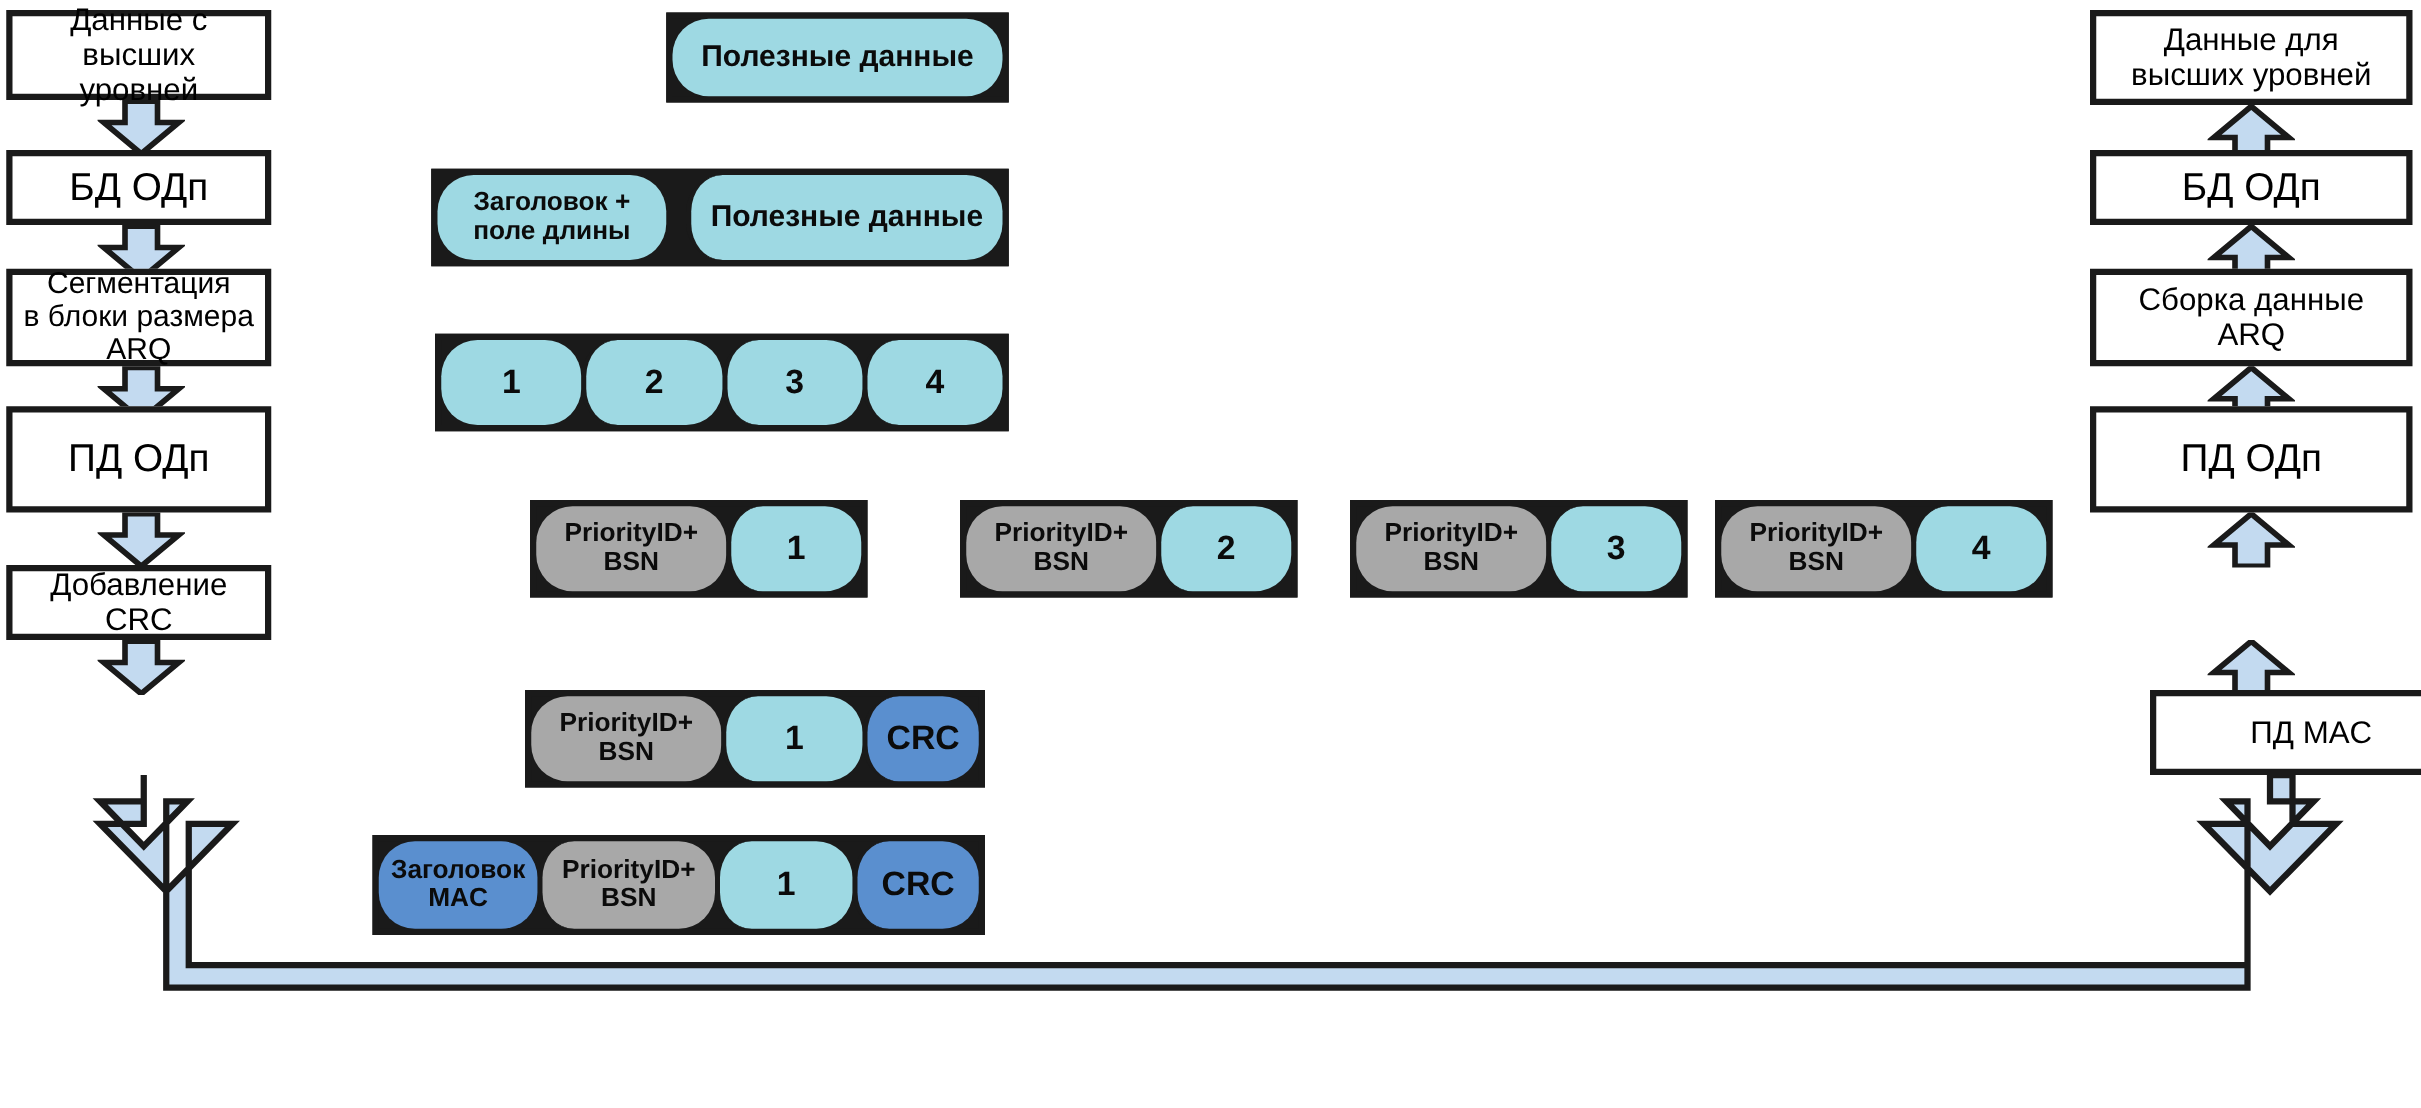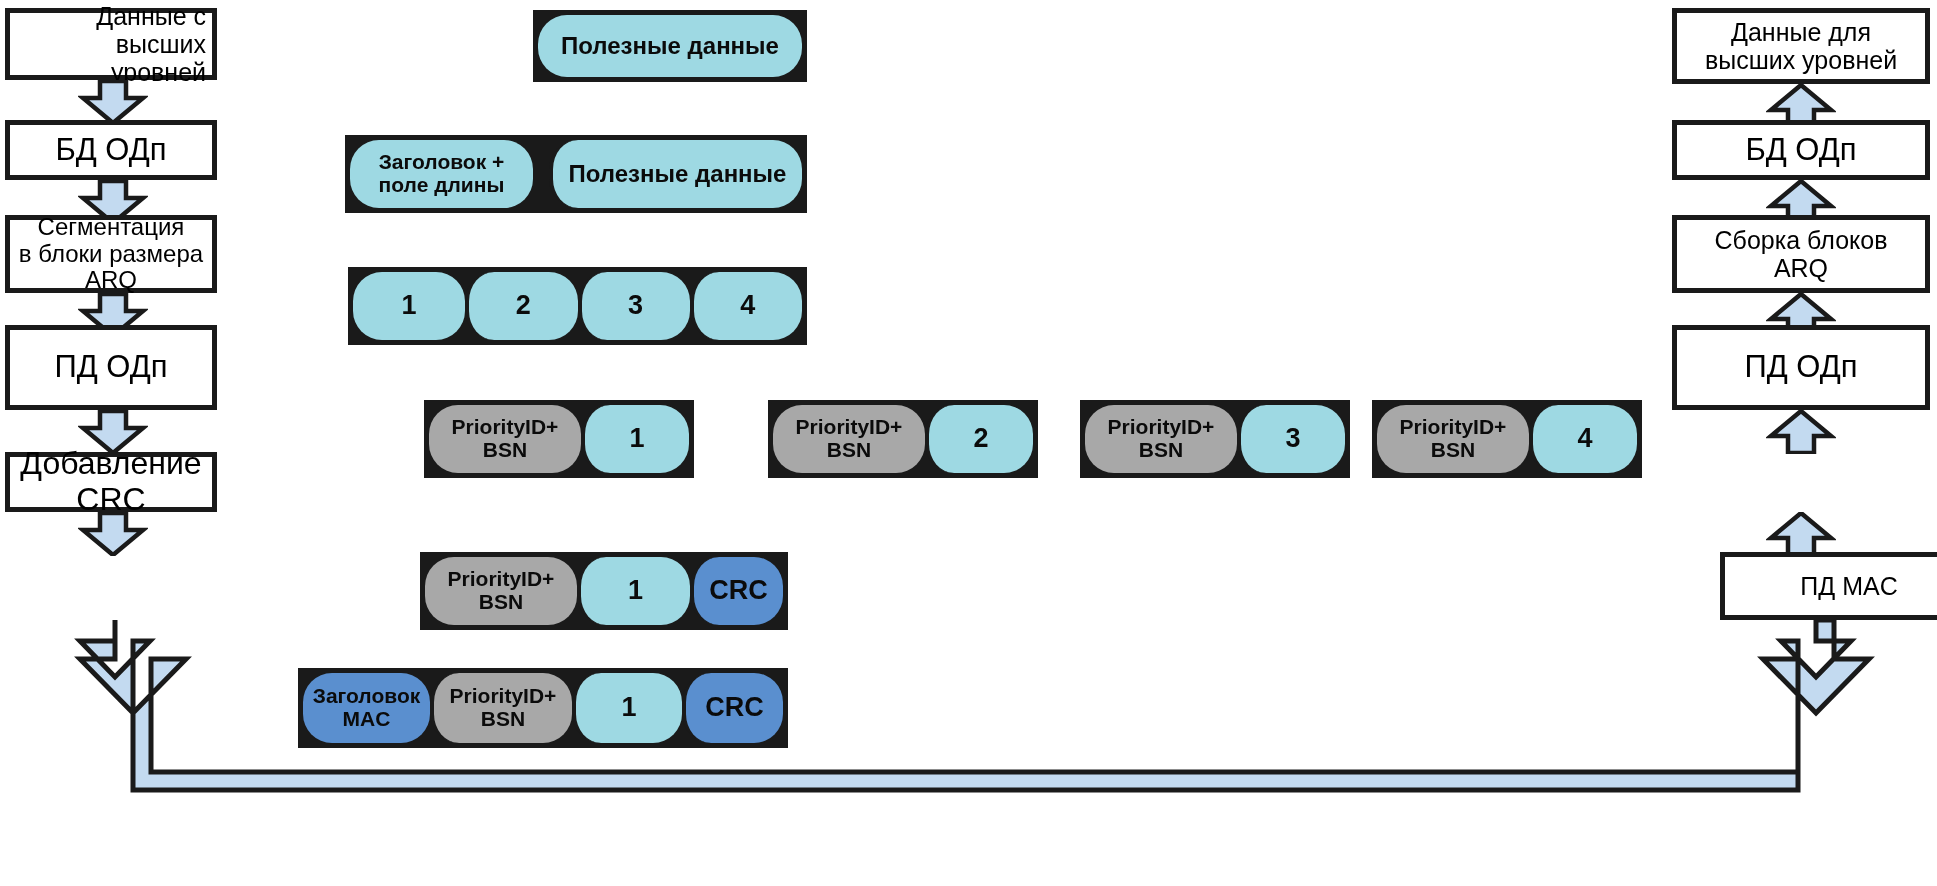--- a/index.html
+++ b/index.html
@@ -101,21 +101,21 @@
              L 1798 772
              L 151 772
              L 151 659
              L 186 659
              L 133 713
              L 80 659
              L 115 659
              Z" fill="#c3daf0" stroke="#1a1a1a" stroke-width="5" stroke-linejoin="miter"></path>
   </svg>
 
-  <div class="stage" style="left: 5px; top: 8px; width: 212px; height: 72px; white-space: pre-line; text-align: right;">Данные с высших
+  <div class="stage" style="left: 5px; top: 8px; width: 212px; height: 72px; white-space: pre-line;">Данные с высших
 уровней</div>
 
   <div class="arrow" style="left:78px; top:80px;">
     <svg width="70" height="44" viewBox="0 0 70 44">
       <path d="M 22 1 L 48 1 L 48 18 L 65 18 L 35 43 L 5 18 L 22 18 Z" fill="#c3daf0" stroke="#1a1a1a" stroke-width="4.5" stroke-linejoin="miter"></path>
     </svg>
   </div>
 
   <div class="stage" style="left:5px; top:120px; width:212px; height:60px; font-size:31px;">БД ОДп</div>
 
@@ -136,21 +136,21 @@
   </div>
 
   <div class="stage" style="left:5px; top:325px; width:212px; height:85px; font-size:31px;">ПД ОДп</div>
 
   <div class="arrow" style="left:78px; top:410px;">
     <svg width="70" height="44" viewBox="0 0 70 44">
       <path d="M 22 1 L 48 1 L 48 18 L 65 18 L 35 43 L 5 18 L 22 18 Z" fill="#c3daf0" stroke="#1a1a1a" stroke-width="4.5" stroke-linejoin="miter"></path>
     </svg>
   </div>
 
-  <div class="stage" style="left:5px; top:452px; width:212px; height:60px; font-size:32px;">Добавление CRC</div>
+  <div class="stage" style="left:5px; top:452px; width:212px; height:60px; font-size:25px;">Добавление CRC</div>
 
   <div class="arrow" style="left:78px; top:512px;">
     <svg width="70" height="44" viewBox="0 0 70 44">
       <path d="M 22 1 L 48 1 L 48 18 L 65 18 L 35 43 L 5 18 L 22 18 Z" fill="#c3daf0" stroke="#1a1a1a" stroke-width="4.5" stroke-linejoin="miter"></path>
     </svg>
   </div>
 
 
   <div class="stage" style="left: 1672px; top: 8px; width: 258px; height: 76px; white-space: pre-line;">Данные для
 высших уровней</div>
@@ -162,21 +162,21 @@
   </div>
 
   <div class="stage" style="left:1672px; top:120px; width:258px; height:60px; font-size:31px;">БД ОДп</div>
 
   <div class="arrow" style="left:1766px; top:180px;">
     <svg width="70" height="44" viewBox="0 0 70 44">
       <path d="M 22 43 L 48 43 L 48 26 L 65 26 L 35 1 L 5 26 L 22 26 Z" fill="#c3daf0" stroke="#1a1a1a" stroke-width="4.5" stroke-linejoin="miter"></path>
     </svg>
   </div>
 
-  <div class="stage" style="left: 1672px; top: 215px; width: 258px; height: 78px; font-size: 25px; white-space: pre-line;">Сборка блоков
+  <div class="stage" style="left: 1672px; top: 215px; width: 258px; height: 78px; font-size: 25px; white-space: pre-line;">Сборка данные
 ARQ</div>
 
   <div class="arrow" style="left:1766px; top:293px;">
     <svg width="70" height="44" viewBox="0 0 70 44">
       <path d="M 22 43 L 48 43 L 48 26 L 65 26 L 35 1 L 5 26 L 22 26 Z" fill="#c3daf0" stroke="#1a1a1a" stroke-width="4.5" stroke-linejoin="miter"></path>
     </svg>
   </div>
 
   <div class="stage" style="left:1672px; top:325px; width:258px; height:85px; font-size:31px;">ПД ОДп</div>
 

